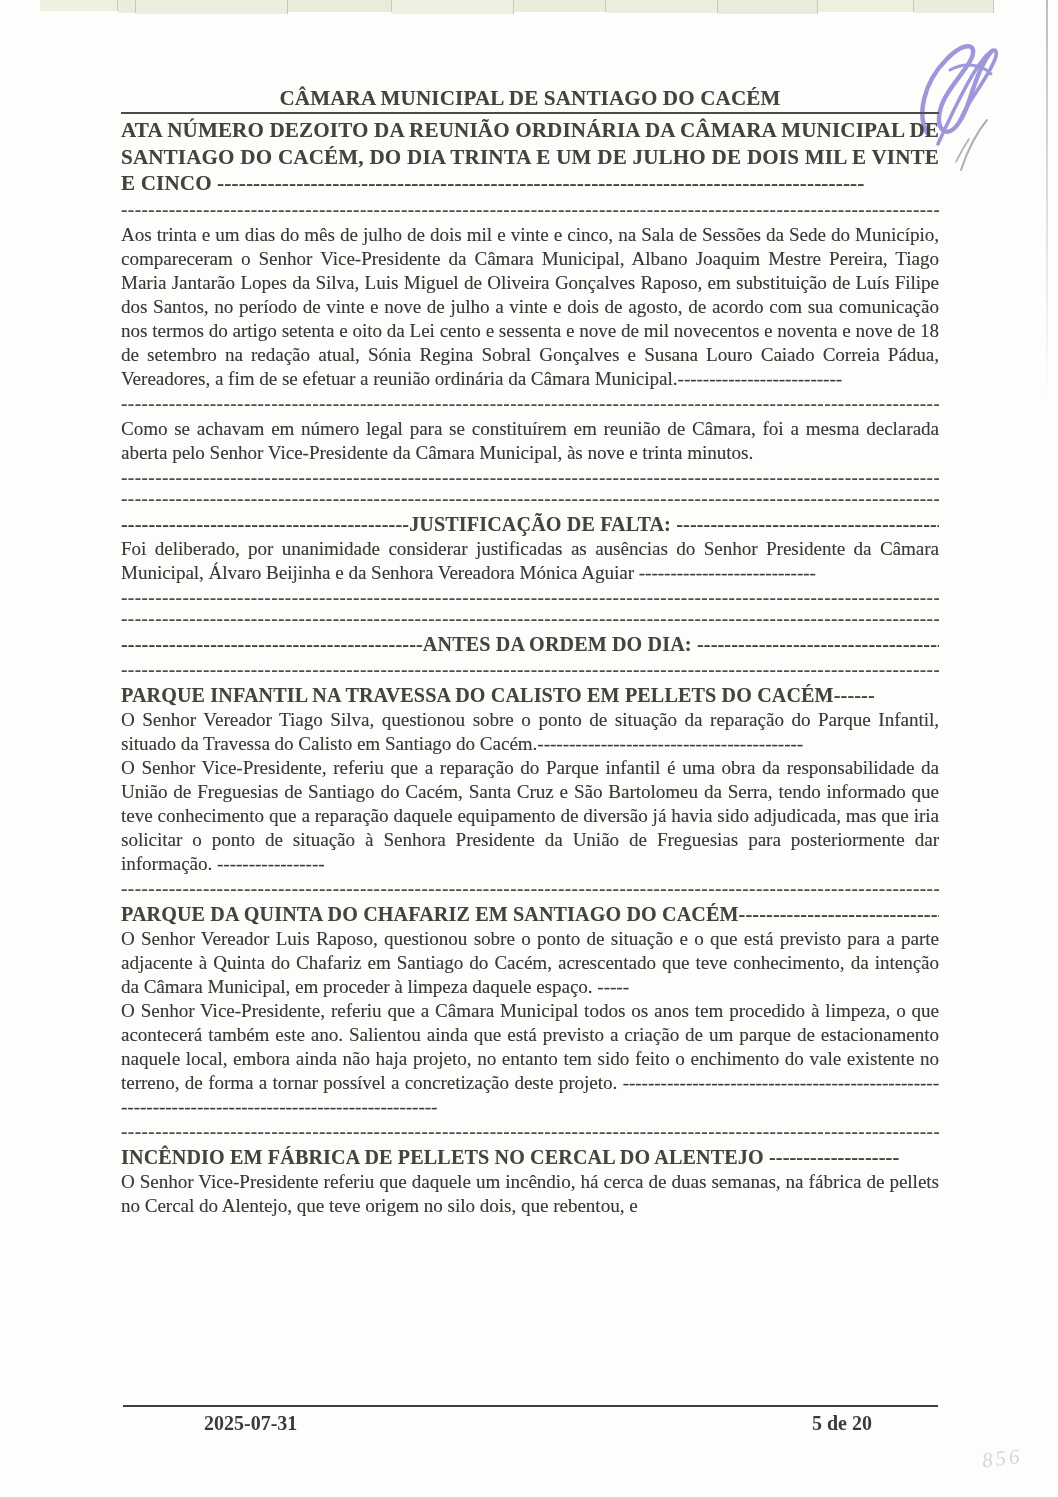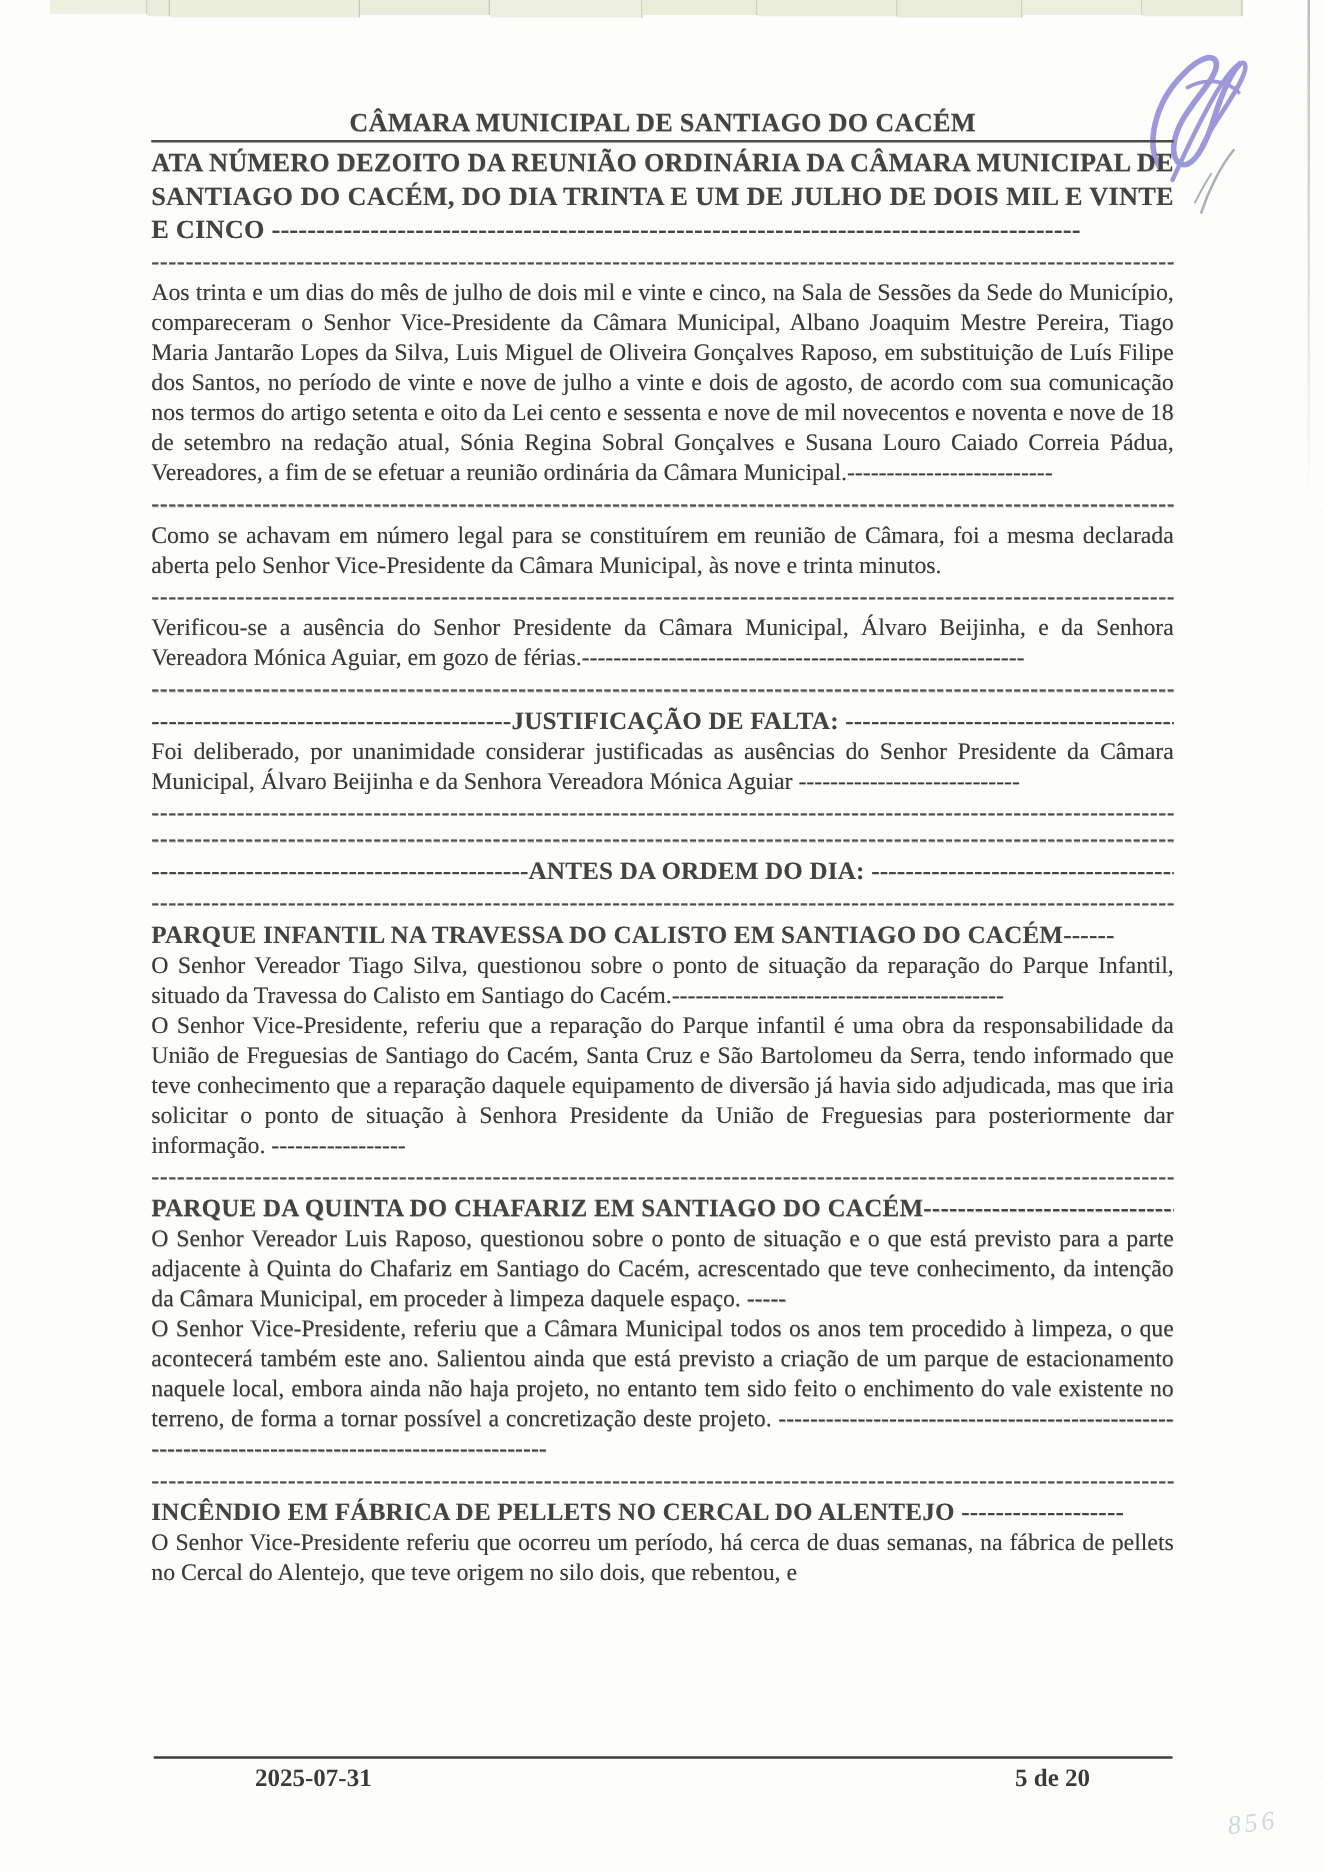--- a/index.html
+++ b/index.html
@@ -68,38 +68,37 @@
   <div class="content">
     <div class="blk-title">CÂMARA MUNICIPAL DE SANTIAGO DO CACÉM</div>
     <div class="title-underline"></div>
     <div id="blocks">
         <div class="blk ata">ATA NÚMERO DEZOITO DA REUNIÃO ORDINÁRIA DA CÂMARA MUNICIPAL DE SANTIAGO DO CACÉM, DO DIA TRINTA E UM DE JULHO DE DOIS MIL E VINTE E CINCO ------------------------------------------------------------------------------------------</div>
         <div class="blk dash">--------------------------------------------------------------------------------------------------------------------------------------------</div>
         <div class="blk para">Aos trinta e um dias do mês de julho de dois mil e vinte e cinco, na Sala de Sessões da Sede do Município, compareceram o Senhor Vice-Presidente da Câmara Municipal, Albano Joaquim Mestre Pereira, Tiago Maria Jantarão Lopes da Silva, Luis Miguel de Oliveira Gonçalves Raposo, em substituição de Luís Filipe dos Santos, no período de vinte e nove de julho a vinte e dois de agosto, de acordo com sua comunicação nos termos do artigo setenta e oito da Lei cento e sessenta e nove de mil novecentos e noventa e nove de 18 de setembro na redação atual, Sónia Regina Sobral Gonçalves e Susana Louro Caiado Correia Pádua, Vereadores, a fim de se efetuar a reunião ordinária da Câmara Municipal.--------------------------</div>
         <div class="blk dash">--------------------------------------------------------------------------------------------------------------------------------------------</div>
         <div class="blk para">Como se achavam em número legal para se constituírem em reunião de Câmara, foi a mesma declarada aberta pelo Senhor Vice-Presidente da Câmara Municipal, às nove e trinta minutos.</div>
         <div class="blk dash">--------------------------------------------------------------------------------------------------------------------------------------------</div>
-        <div class="blk para">Verificou-se a ausência do Senhor Presidente da Câmara Municipal, Álvaro Beijinha, e da Senhora Vereadora Mónica Aguiar, em gozo de férias.--------------------------------------------------------</div>
         <div class="blk dash">--------------------------------------------------------------------------------------------------------------------------------------------</div>
         <div class="blk center">------------------------------------------JUSTIFICAÇÃO DE FALTA: ------------------------------------------------------------</div>
         <div class="blk para">Foi deliberado, por unanimidade considerar justificadas as ausências do Senhor Presidente da Câmara Municipal, Álvaro Beijinha e da Senhora Vereadora Mónica Aguiar ----------------------------</div>
         <div class="blk dash">--------------------------------------------------------------------------------------------------------------------------------------------</div>
         <div class="blk dash">--------------------------------------------------------------------------------------------------------------------------------------------</div>
         <div class="blk center">--------------------------------------------ANTES DA ORDEM DO DIA: ----------------------------------------------------------</div>
         <div class="blk dash">--------------------------------------------------------------------------------------------------------------------------------------------</div>
-        <div class="blk section">PARQUE INFANTIL NA TRAVESSA DO CALISTO EM SANTIAGO DO CACÉM------</div>
+        <div class="blk section">PARQUE INFANTIL NA TRAVESSA DO CALISTO EM PELLETS DO CACÉM------</div>
         <div class="blk para">O Senhor Vereador Tiago Silva, questionou sobre o ponto de situação da reparação do Parque Infantil, situado da Travessa do Calisto em Santiago do Cacém.------------------------------------------</div>
         <div class="blk para">O Senhor Vice-Presidente, referiu que a reparação do Parque infantil é uma obra da responsabilidade da União de Freguesias de Santiago do Cacém, Santa Cruz e São Bartolomeu da Serra, tendo informado que teve conhecimento que a reparação daquele equipamento de diversão já havia sido adjudicada, mas que iria solicitar o ponto de situação à Senhora Presidente da União de Freguesias para posteriormente dar informação.   -----------------</div>
         <div class="blk dash">--------------------------------------------------------------------------------------------------------------------------------------------</div>
         <div class="blk section">PARQUE DA QUINTA DO CHAFARIZ EM SANTIAGO DO CACÉM----------------------------------------</div>
         <div class="blk para">O Senhor Vereador Luis Raposo, questionou sobre o ponto de situação e o que está previsto para a parte adjacente à Quinta do Chafariz em Santiago do Cacém, acrescentado que teve conhecimento, da intenção da Câmara Municipal, em proceder à limpeza daquele espaço. -----</div>
         <div class="blk para">O Senhor Vice-Presidente, referiu que a Câmara Municipal todos os anos tem procedido à limpeza, o que acontecerá também este ano. Salientou ainda que está previsto a criação de um parque de estacionamento naquele local, embora ainda não haja projeto, no entanto tem sido feito o enchimento do vale existente no terreno, de forma a tornar possível a concretização deste projeto. ----------------------------------------------------------------------------------------------------</div>
         <div class="blk dash">--------------------------------------------------------------------------------------------------------------------------------------------</div>
         <div class="blk section">INCÊNDIO EM FÁBRICA DE PELLETS NO CERCAL DO ALENTEJO -------------------</div>
-        <div class="blk para">O Senhor Vice-Presidente referiu que ocorreu um período, há cerca de duas semanas, na fábrica de pellets no Cercal do Alentejo, que teve origem no silo dois, que rebentou, e</div>
+        <div class="blk para">O Senhor Vice-Presidente referiu que daquele um incêndio, há cerca de duas semanas, na fábrica de pellets no Cercal do Alentejo, que teve origem no silo dois, que rebentou, e</div>
       </div>
   </div>
 
   <div class="footer-line"></div>
   <div class="footer-date">2025-07-31</div>
   <div class="footer-page">5 de 20</div>
   <div class="corner-num">856</div>
 
 </div>
 

